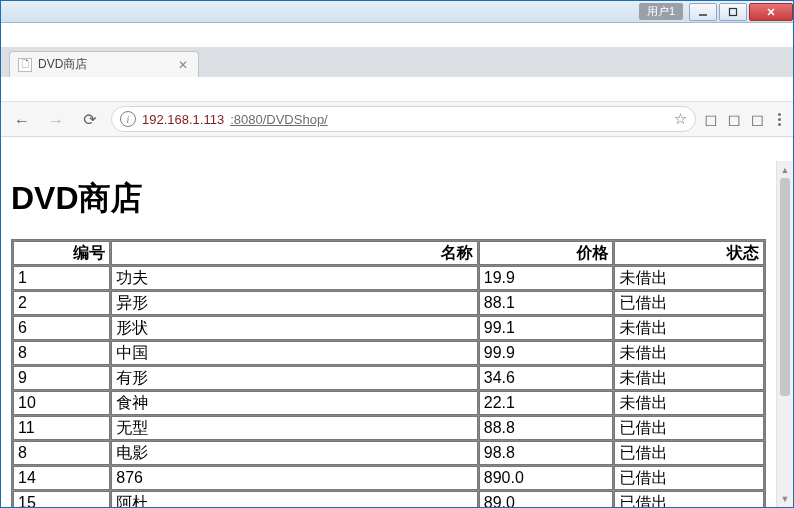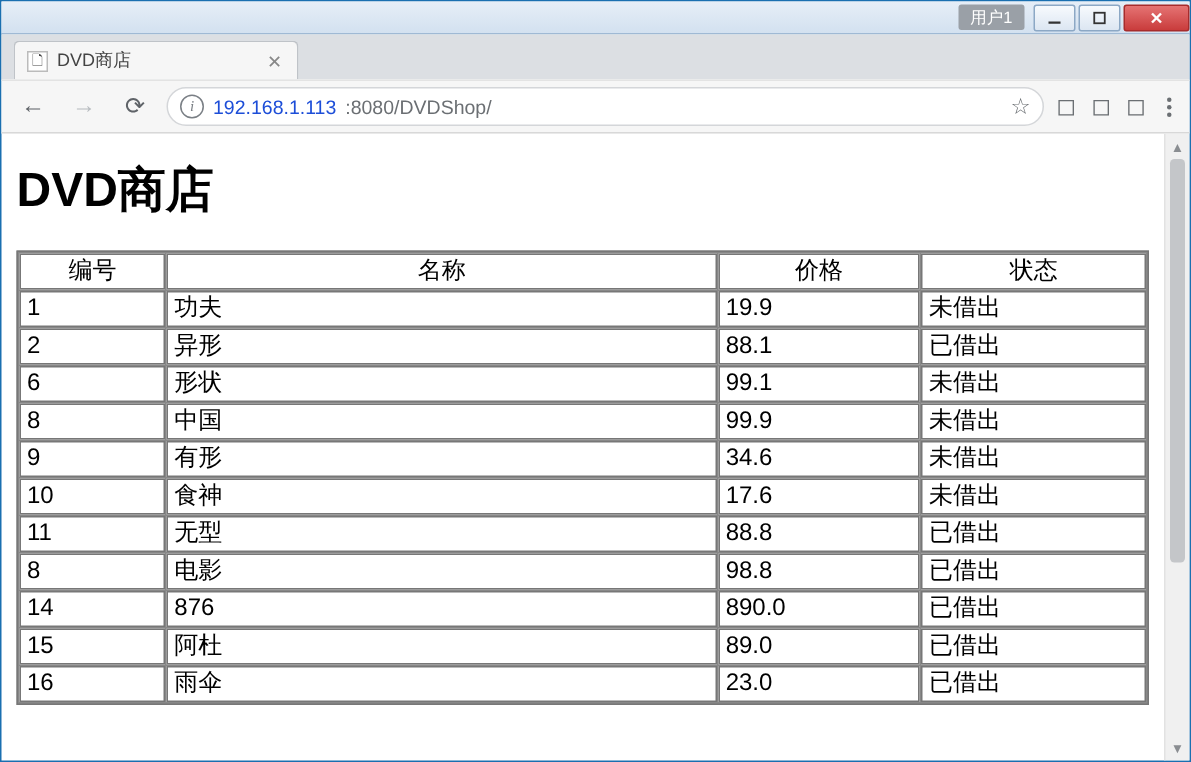--- a/index.html
+++ b/index.html
@@ -8,20 +8,21 @@
 
   
   .window {
     width: 794px;
     height: 508px;
     background: #fff;
     position: relative;
     border: 1px solid #1a6fb0;
     display: flex;
     flex-direction: column;
+    gap: 24px;
   }
 
   
   .titlebar {
     height: 22px;
     background: linear-gradient(#e6eef7, #d3e1f0);
     display: flex;
     align-items: center;
     justify-content: flex-end;
     font-size: 11px;
@@ -122,22 +123,22 @@
     font-size: 13px;
     color: #484848;
     gap: 6px;
   }
   .info-icon {
     width: 16px; height: 16px; border: 1.3px solid #7a7f85; border-radius: 50%;
     display: flex; align-items: center; justify-content: center;
     font-size: 10px; font-family: Georgia, serif; font-style: italic; color: #7a7f85;
     flex: 0 0 auto;
   }
-  .omnibox .host { color: #1d4ed8; }
-  .omnibox .path { color: #6b6f73; }
+  .omnibox .host { color: #7f1d1d; }
+  .omnibox .path { color: #6b6f73; text-decoration: underline; }
   .omnibox .spacer { flex: 1; }
   .omnibox .star { color: #6b6f73; font-size: 15px; }
   .toolbar-icons { display: flex; align-items: center; gap: 10px; color: #6b6f73; font-size: 16px; }
   .dots { display: flex; flex-direction: column; gap: 2px; padding: 0 4px; }
   .dots span { width: 3px; height: 3px; background: #6b6f73; border-radius: 50%; display: block; }
 
   
   .content-wrap {
     flex: 1;
     display: flex;
@@ -189,22 +190,22 @@
   table.dvd th, table.dvd td {
     background: #fff;
     border: 1px solid #777;
     padding: 1px 4px;
     font-size: 16px;
     text-align: left;
     line-height: 1.25;
     height: 20px;
   }
   table.dvd th {
-    font-weight: normal;
-    text-align: center;
+    font-weight: bold;
+    text-align: right;
   }
   col.c-id { width: 13%; }
   col.c-name { width: 49%; }
   col.c-price { width: 18%; }
   col.c-status { width: 20%; }
 </style>
 </head>
 <body>
 
 <div class="window">
@@ -306,21 +307,21 @@
             </tr>
             <tr>
               <td>9</td>
               <td>有形</td>
               <td>34.6</td>
               <td>未借出</td>
             </tr>
             <tr>
               <td>10</td>
               <td>食神</td>
-              <td>17.6</td>
+              <td>22.1</td>
               <td>未借出</td>
             </tr>
             <tr>
               <td>11</td>
               <td>无型</td>
               <td>88.8</td>
               <td>已借出</td>
             </tr>
             <tr>
               <td>8</td>

